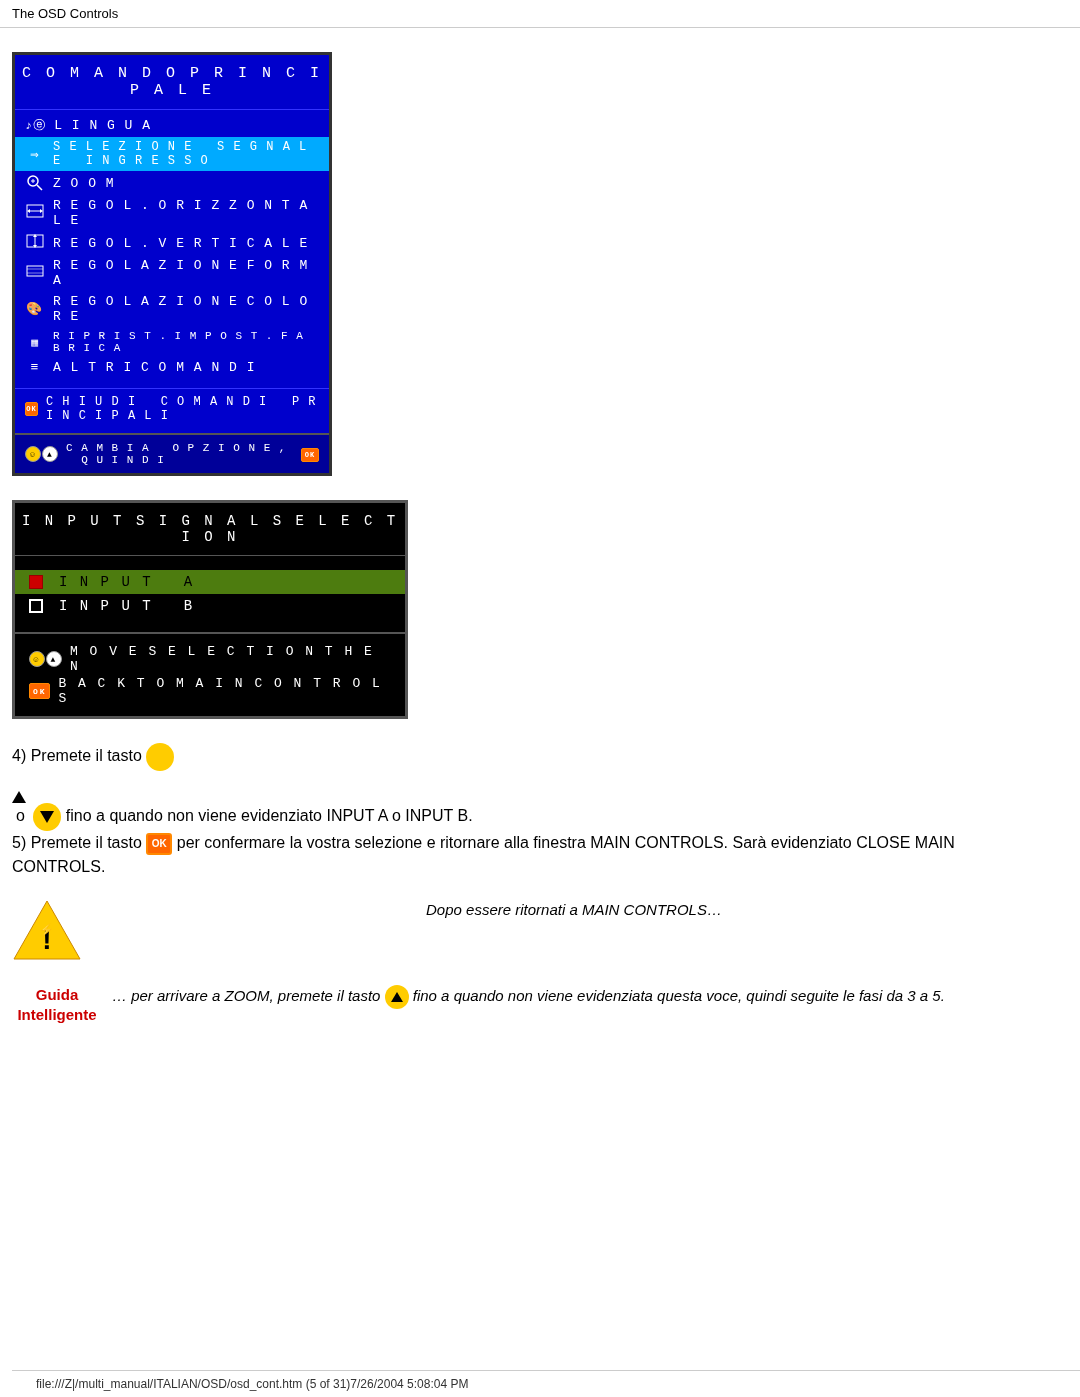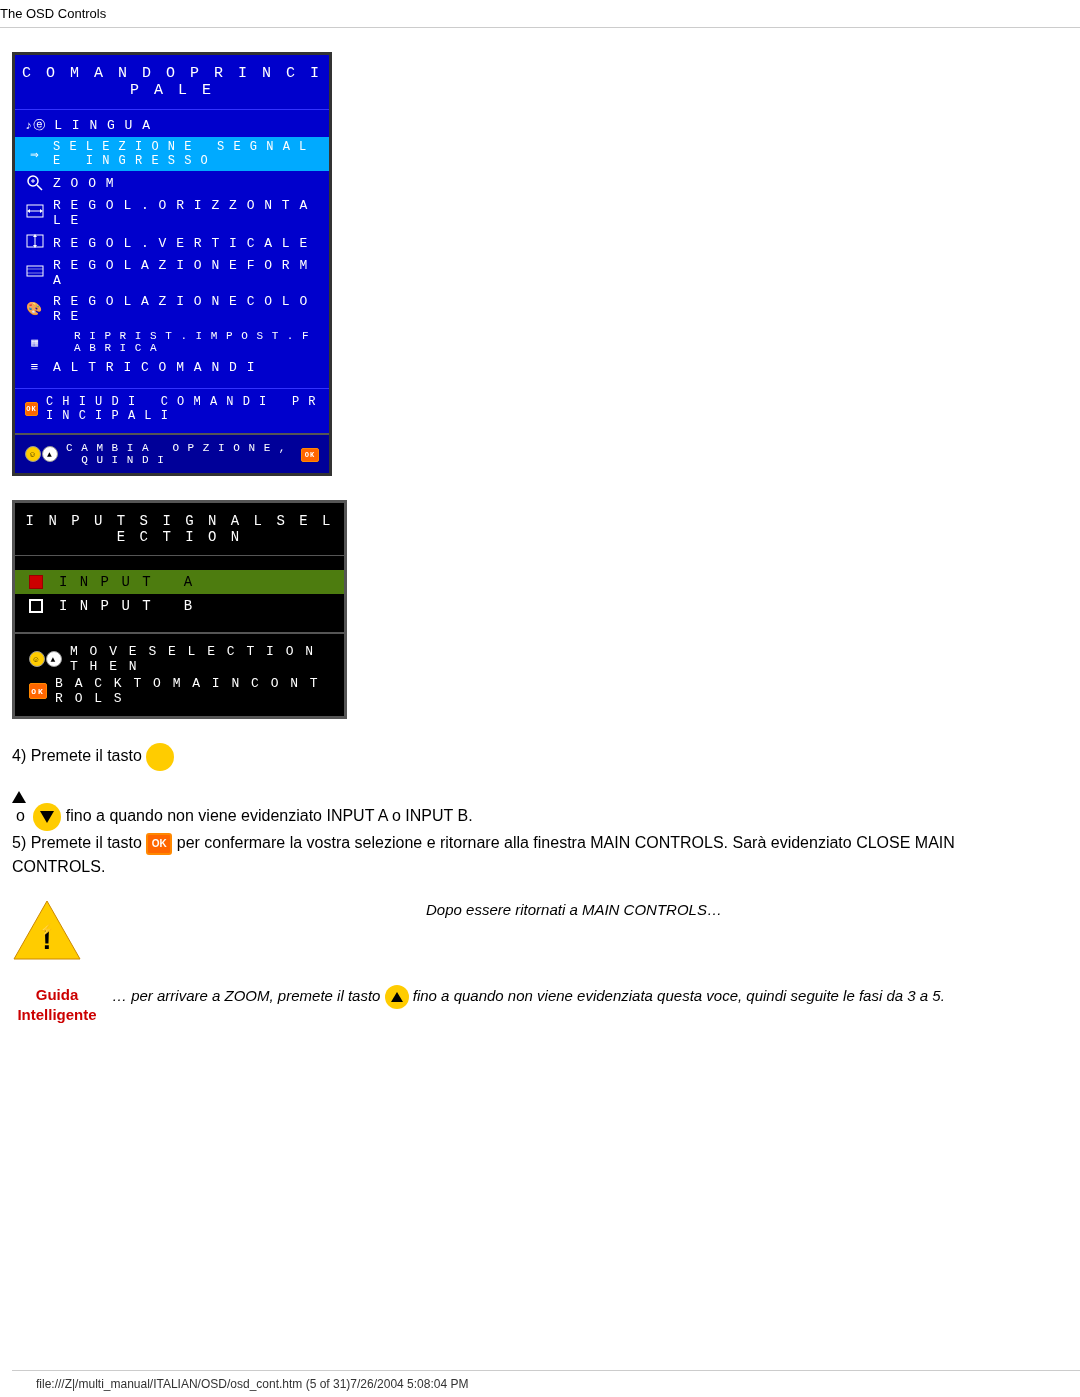--- a/index.html
+++ b/index.html
@@ -9,21 +9,21 @@
       background: #ffffff;
       font-family: Arial, Helvetica, sans-serif;
       font-size: 16px;
       color: #000;
       position: relative;
     }
 
     
     .header-bar {
       background: #fff;
-      padding: 6px 0;
+      padding: 6px 12px;
       font-size: 13px;
       color: #000;
       border-bottom: 1px solid #ccc;
     }
 
     
     .main-content {
       padding: 24px 30px 40px 12px;
     }
 
@@ -106,21 +106,21 @@
     .para {
       margin-bottom: 20px;
       font-size: 16px;
       line-height: 1.5;
     }
 
     
     .osd-screen2 {
       background: #000;
       border: 3px solid #555;
-      width: 335px;
+      width: 396px;
       margin-bottom: 24px;
       font-family: 'Courier New', Courier, monospace;
     }
 
     .osd-title2 {
       background: #000;
       text-align: center;
       padding: 10px 4px;
       font-size: 14px;
       letter-spacing: 3px;
@@ -409,21 +409,21 @@
         <span>R E G O L A Z I O N E   F O R M A</span>
       </div>
 
       <div class="osd-item">
         <span class="osd-icon" style="font-size:13px;">🎨</span>
         <span>R E G O L A Z I O N E   C O L O R E</span>
       </div>
 
       <div class="osd-item">
         <span class="osd-icon" style="font-size:11px;">▦</span>
-        <span style="font-size:11px;margin-left:21px;">R I P R I S T . I M P O S T . F A B R I C A</span>
+        <span style="font-size:11px;">R I P R I S T . I M P O S T . F A B R I C A</span>
       </div>
 
       <div class="osd-item">
         <span class="osd-icon" style="font-size:13px;">≡</span>
         <span>A L T R I   C O M A N D I</span>
       </div>
       <div class="osd-separator"></div>
 
       <div class="osd-footer">
         <span class="ok-small">OK</span>

